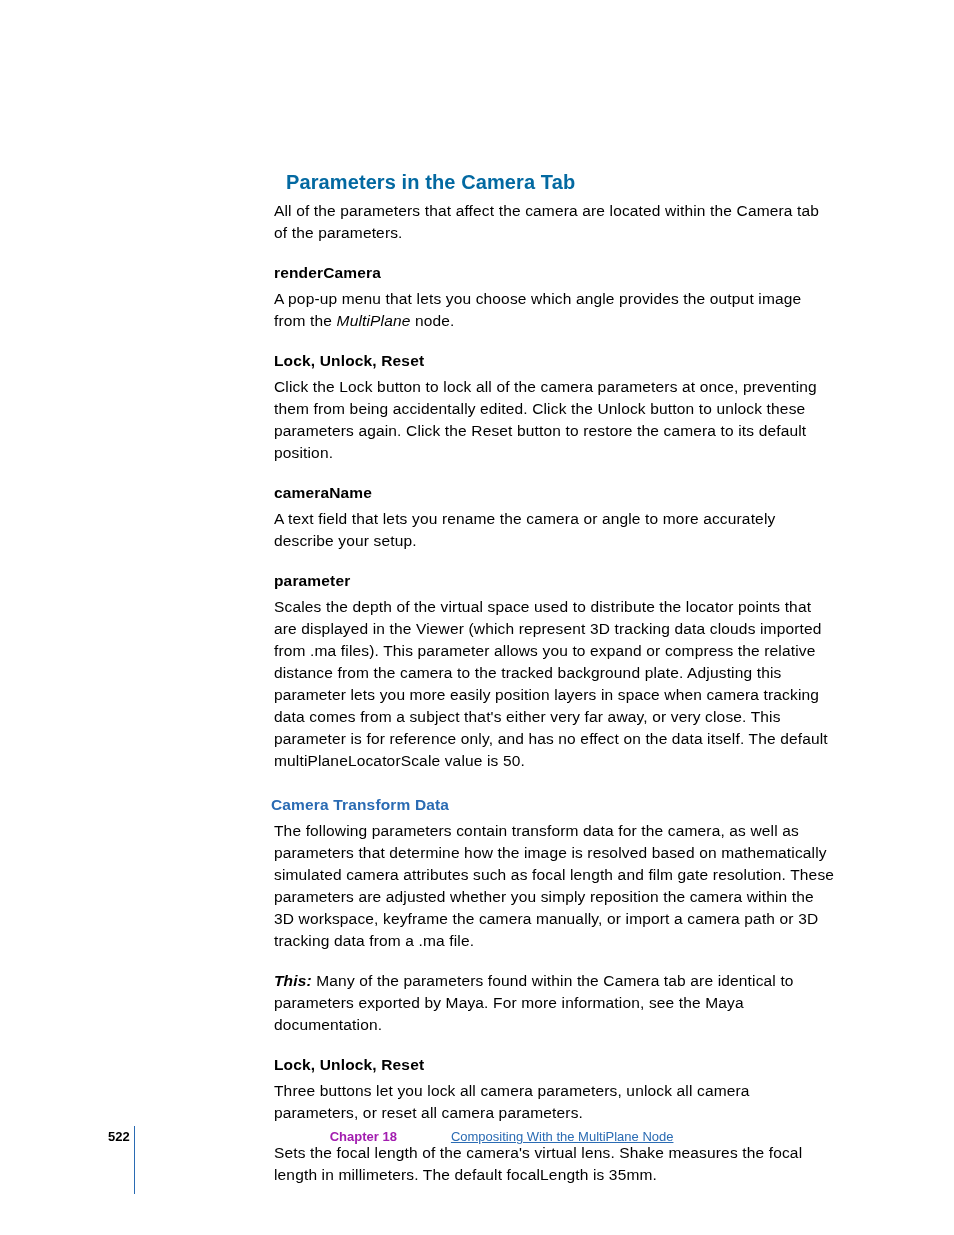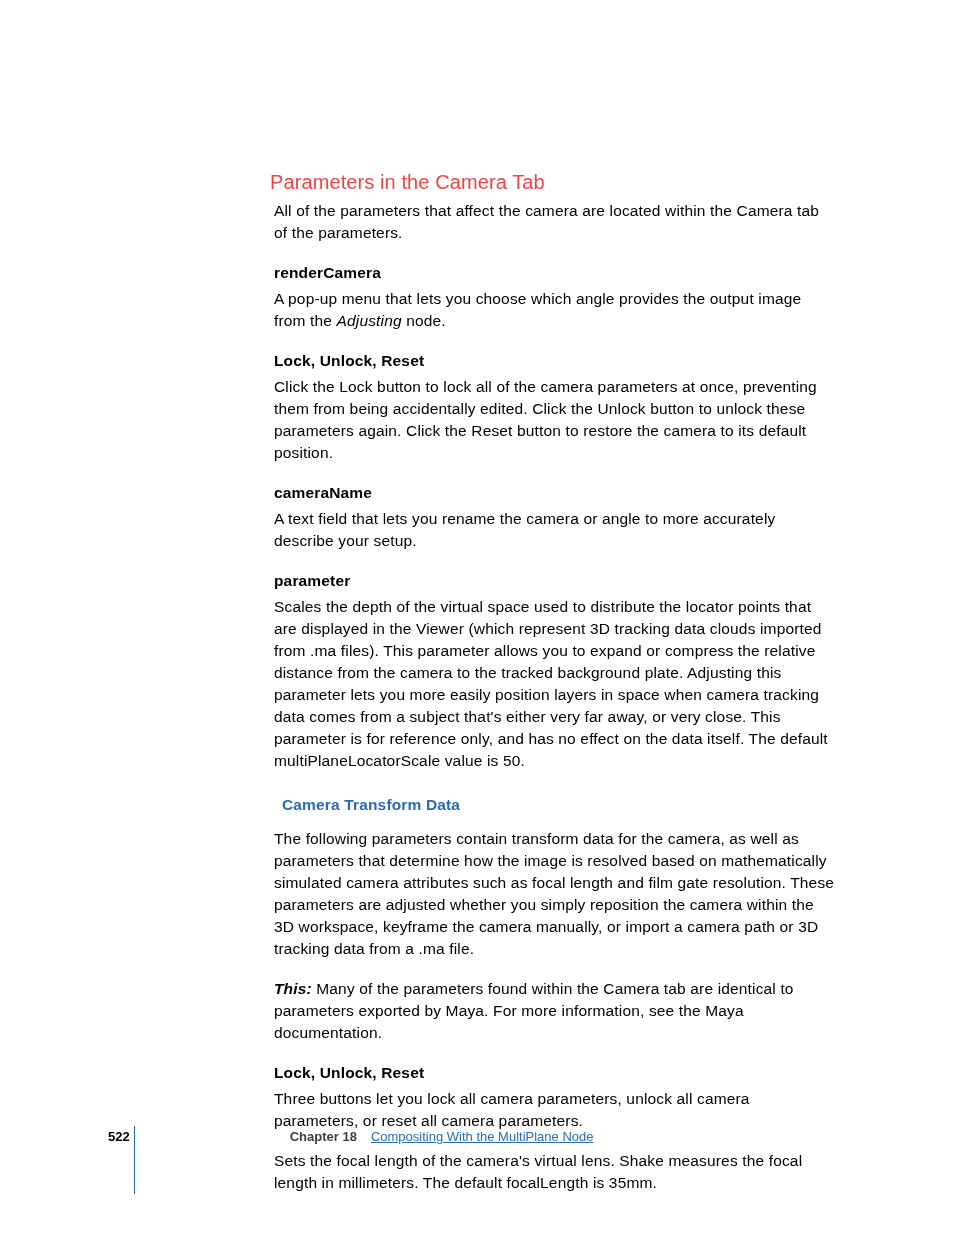--- a/index.html
+++ b/index.html
@@ -20,54 +20,55 @@
   .content {
     position: absolute;
     left: 270px;
     top: 168px;
     width: 570px;
     line-height: 1.42;
     font-size: 15.5px;
     letter-spacing: 0.01em;
   }
   .section-heading {
-    color: #ef4444;
+    color: #0369a1;
     font-size: 20px;
-    font-weight: 400;
-    margin: 0 0 4px 0;
+    font-weight: 700;
+    margin: 0 0 4px 16px;
     letter-spacing: 0.005em;
   }
   .sub-heading {
     color: #2A6BB3;
     font-size: 15.5px;
     font-weight: 700;
-    margin: 12px;
+    margin: 1px;
   }
   .param-name {
     font-weight: 700;
     margin: 4px;
   }
   .para {
     margin: 4px;
   }
   .block { margin-bottom: 18px; }
   .block-tall { margin-bottom: 22px; }
   .note-label { font-weight: 700; font-style: italic; }
   .italic { font-style: italic; }
   .footer {
     position: absolute;
     left: 108px;
     top: 1129px;
     width: 732px;
     font-size: 13px;
     display: flex;
     align-items: center;
+    gap: 40px;
   }
   .page-num { font-weight: 700; color: #000; }
-  .ch-label { font-weight: 700; margin-left: 160px; color:#404040;}
+  .ch-label { font-weight: 700; margin-left: 160px; color:#a21caf;}
   .ch-title { color: #2A6BB3; margin-left: 14px; font-weight: 400; text-decoration: underline;}
   .rule {
     position: absolute;
     left: 134px;
     top: 1126px;
     width: 0;
     height: 68px;
     border-left: 1px solid #2A6BB3;
   }
 </style>
@@ -75,21 +76,21 @@
 <body>
 
 <div class="page">
 
   <div class="content">
 
     <h2 class="section-heading">Parameters in the Camera Tab</h2>
     <p class="para block">All of the parameters that affect the camera are located within the Camera tab of the parameters.</p>
 
     <p class="param-name">renderCamera</p>
-    <p class="para block"><span>A pop-up menu that lets you choose which angle provides the output image from the </span><span class="italic">Adjusting</span><span> node.</span></p>
+    <p class="para block"><span>A pop-up menu that lets you choose which angle provides the output image from the </span><span class="italic">MultiPlane</span><span> node.</span></p>
 
     <p class="param-name">Lock, Unlock, Reset</p>
     <p class="para block">Click the Lock button to lock all of the camera parameters at once, preventing them from being accidentally edited. Click the Unlock button to unlock these parameters again. Click the Reset button to restore the camera to its default position.</p>
 
     <p class="param-name">cameraName</p>
     <p class="para block">A text field that lets you rename the camera or angle to more accurately describe your setup.</p>
 
     <p class="param-name">parameter</p>
     <p class="para block-tall">Scales the depth of the virtual space used to distribute the locator points that are displayed in the Viewer (which represent 3D tracking data clouds imported from .ma files). This parameter allows you to expand or compress the relative distance from the camera to the tracked background plate. Adjusting this parameter lets you more easily position layers in space when camera tracking data comes from a subject that's either very far away, or very close. This parameter is for reference only, and has no effect on the data itself. The default multiPlaneLocatorScale value is 50.</p>
 

